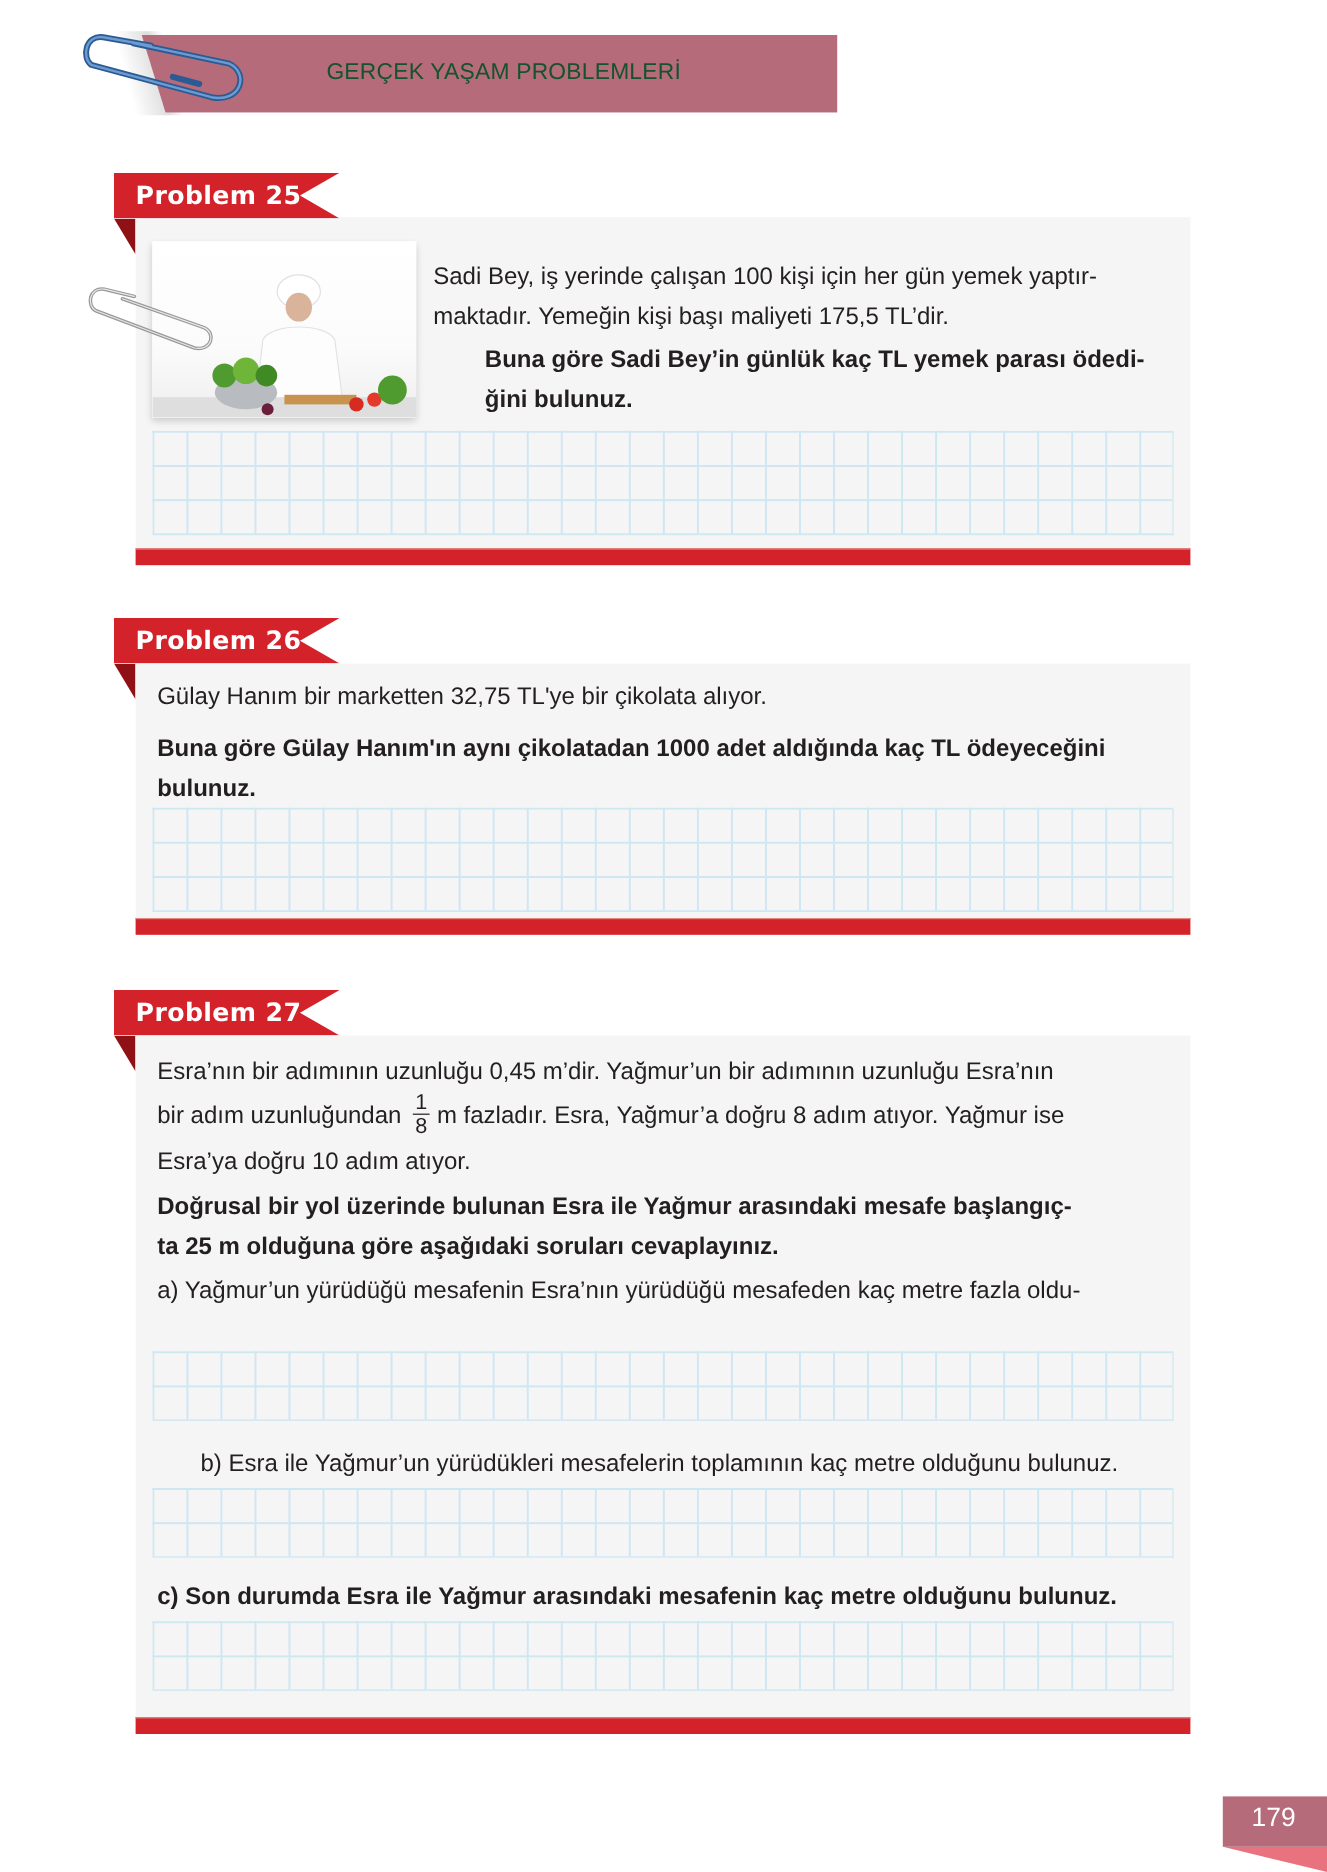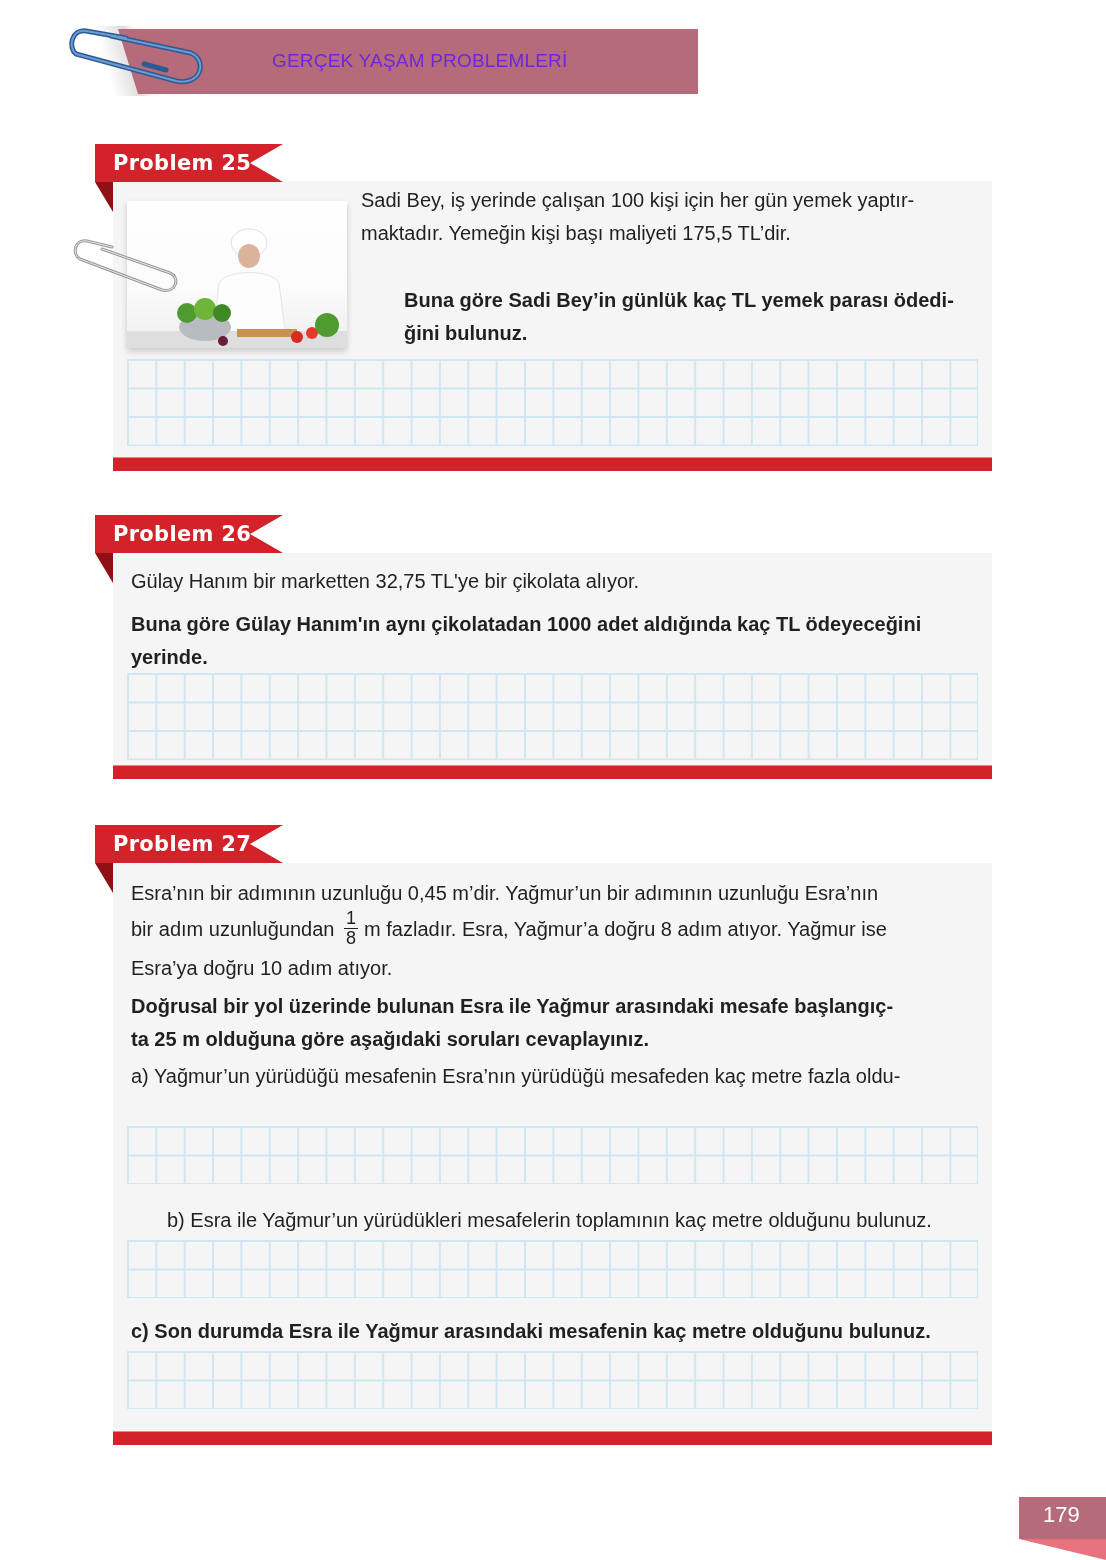--- a/index.html
+++ b/index.html
@@ -15,21 +15,21 @@
     background:#b56b7a;
     clip-path: polygon(0 0, 100% 0, 100% 100%, 20px 100%);
   }
   .header-shadow {
     position:absolute; left:104px; top:26px; width:40px; height:70px;
     background:linear-gradient(90deg, rgba(255,255,255,0) 0%, rgba(160,160,160,0.35) 70%, rgba(255,255,255,0) 100%);
     transform:skewX(15deg);
   }
   .header-title {
     position:absolute; left:272px; top:50px;
-    color:#6d28d9; font-size:19px; letter-spacing:0.2px;
+    color:#14532d; font-size:19px; letter-spacing:0.2px;
   }
   .clip-blue { position:absolute; left:66px; top:26px; width:145px; height:62px; }
   .clip-grey { position:absolute; left:72px; top:235px; width:110px; height:60px; }
 
   
   .card {
     position:absolute; left:113px; width:879px;
     background:#f5f5f5;
   }
   .card-bar {
@@ -127,41 +127,41 @@
     <circle cx="170" cy="136" r="6" fill="#d72a21"></circle>
     <circle cx="185" cy="132" r="6" fill="#e33a2c"></circle>
     <circle cx="200" cy="124" r="12" fill="#4f9b2f"></circle>
     <circle cx="96" cy="140" r="5" fill="#6a1e3b"></circle>
   </svg>
 </div>
 <svg class="clip-grey" viewBox="0 0 110 60">
   <path d="M40 12 L15 6 C2 4 0 20 8 24 L90 55 C105 58 108 42 98 38 L30 14" fill="none" stroke="#9a9a9a" stroke-width="3" stroke-linecap="round"></path>
   <path d="M40 12 L15 6 C2 4 0 20 8 24 L90 55 C105 58 108 42 98 38 L30 14" fill="none" stroke="#e8e8e8" stroke-width="1" stroke-linecap="round"></path>
 </svg>
-<div class="para" style="left:361px; top:184px; width:620px;">
+<div class="para" style="left:361px; top:215px; width:620px;">
   <div>Sadi Bey, iş yerinde çalışan 100 kişi için her gün yemek yaptır-</div>
   <div>maktadır. Yemeğin kişi başı maliyeti 175,5 TL’dir.</div>
 </div>
 <div class="para bold" style="left:361px; top:284px; width:620px;margin-left:43px;">
   <div>Buna göre Sadi Bey’in günlük kaç TL yemek parası ödedi-</div>
   <div>ğini bulunuz.</div>
 </div>
 <div class="grid" style="top:359px; height:87px;"></div>
 <div class="card-bar" style="top:457px;"></div>
 
 <div class="card" style="top:553px; height:213px;"></div>
 <div class="tag" style="top:515px;">
   <div class="tag-bg"></div>
   <div class="tag-fold"></div>
   <div class="tag-label">Problem 26</div>
 </div>
 <div class="para" style="left:131px; top:565px; width:850px;">Gülay Hanım bir marketten 32,75 TL'ye bir çikolata alıyor.</div>
 <div class="para bold" style="left:131px; top:608px; width:860px;">
   <div>Buna göre Gülay Hanım'ın aynı çikolatadan 1000 adet aldığında kaç TL ödeyeceğini</div>
-  <div>yerinde.</div>
+  <div>bulunuz.</div>
 </div>
 <div class="grid" style="top:673px; height:87px;"></div>
 <div class="card-bar" style="top:765px;"></div>
 
 <div class="card" style="top:863px; height:570px;"></div>
 <div class="tag" style="top:825px;text-align:right;">
   <div class="tag-bg"></div>
   <div class="tag-fold"></div>
   <div class="tag-label">Problem 27</div>
 </div>

